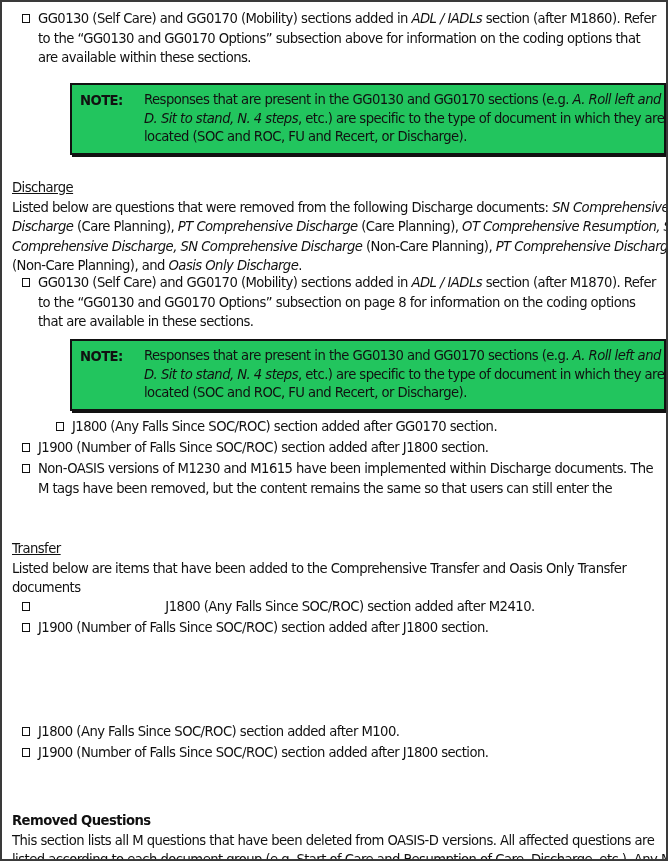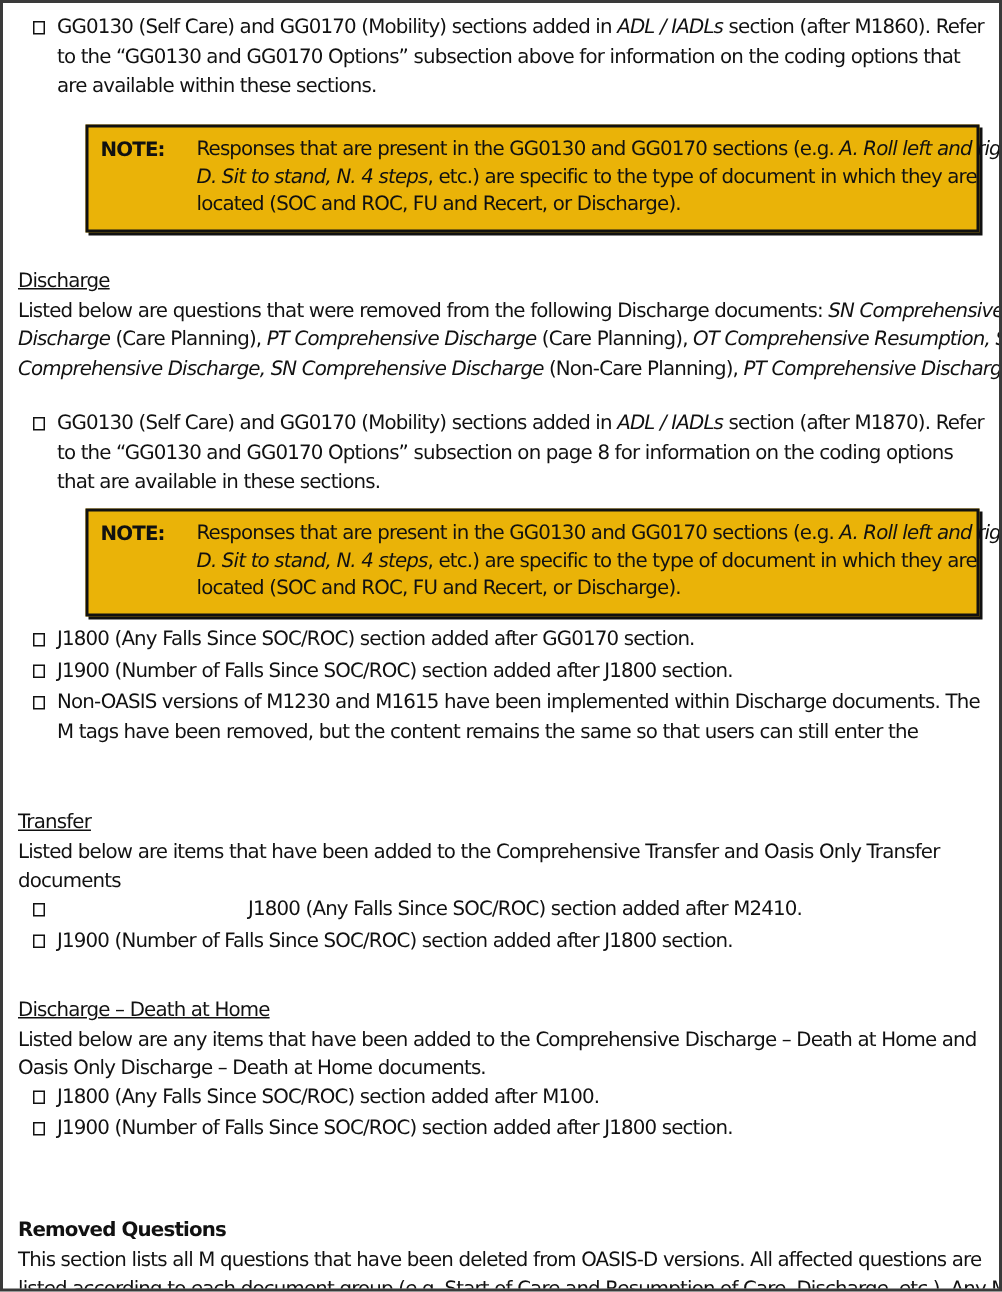--- a/index.html
+++ b/index.html
@@ -18,23 +18,23 @@
     }
     .block { position: absolute; left: 10px; right: 6px; }
     .line { line-height: 19.5px; white-space: nowrap; letter-spacing: -0.55px; }
     .bul { position: absolute; left: 20px; right: 4px; }
     .bul .box {
       position: absolute; left: 0; top: 5px;
       width: 8px; height: 9px; border: 1.4px solid #111; box-sizing: border-box;
     }
     .bul .txt { margin-left: 16px; }
     .note {
-      position: absolute; left: 55px; width: 596px;
+      position: absolute; left: 68px; width: 596px;
       border: 2px solid #111; box-shadow: 2px 2px 0 #111;
-      padding: 6px 4px 6px 8px; box-sizing: border-box; background: #eab308;
+      padding: 6px 4px 6px 8px; box-sizing: border-box; background: #22c55e;
     }
     .note .lbl { position: absolute; left: 8px; top: 6px; font-weight: bold; letter-spacing: -0.55px; line-height: 19px; }
     .note .ntxt { margin-left: 64px; }
     .note .line { line-height: 18.5px; }
     .heading-u { text-decoration: underline; }
     .heading-b { font-weight: bold; margin-top: 19px; }
     i { }
   </style>
 </head>
 <body>
@@ -58,20 +58,21 @@
         <div class="line">located (SOC and ROC, FU and Recert, or Discharge).</div>
       </div>
   </div>
 
   <div class="block" style="top:176px;">
     <div class="line heading-u">Discharge</div>
     <div>
         <div class="line">Listed below are questions that were removed from the following Discharge documents: <i>SN Comprehensive</i></div>
         <div class="line"><i>Discharge</i> (Care Planning), <i>PT Comprehensive Discharge</i> (Care Planning), <i>OT Comprehensive Resumption, ST</i></div>
         <div class="line"><i>Comprehensive Discharge, SN Comprehensive Discharge</i> (Non-Care Planning), <i>PT Comprehensive Discharge</i></div>
+        <div class="line">(Non-Care Planning), and <i>Oasis Only Discharge</i>.</div>
       </div>
   </div>
 
   <div class="bul" style="top:271px;">
     <span class="box"></span>
     <div class="txt">
         <div class="line">GG0130 (Self Care) and GG0170 (Mobility) sections added in <i>ADL / IADLs</i> section (after M1870). Refer</div>
         <div class="line">to the “GG0130 and GG0170 Options” subsection on page 8 for information on the coding options</div>
         <div class="line">that are available in these sections.</div>
       </div>
@@ -79,21 +80,21 @@
 
   <div class="note" style="top:337px;">
     <span class="lbl">NOTE:</span>
     <div class="ntxt">
         <div class="line">Responses that are present in the GG0130 and GG0170 sections (e.g. <i>A. Roll left and right,</i></div>
         <div class="line"><i>D. Sit to stand, N. 4 steps</i>, etc.) are specific to the type of document in which they are</div>
         <div class="line">located (SOC and ROC, FU and Recert, or Discharge).</div>
       </div>
   </div>
 
-  <div class="bul" style="top:415px;">
+  <div class="bul" style="top:415px;margin-left:34px;">
     <span class="box"></span>
     <div class="txt">
         <div class="line">J1800 (Any Falls Since SOC/ROC) section added after GG0170 section.</div>
       </div>
   </div>
   <div class="bul" style="top:436px;">
     <span class="box"></span>
     <div class="txt">
         <div class="line">J1900 (Number of Falls Since SOC/ROC) section added after J1800 section.</div>
       </div>
@@ -119,27 +120,20 @@
         <div class="line">J1800 (Any Falls Since SOC/ROC) section added after M2410.</div>
       </div>
   </div>
   <div class="bul" style="top:616px;">
     <span class="box"></span>
     <div class="txt">
         <div class="line">J1900 (Number of Falls Since SOC/ROC) section added after J1800 section.</div>
       </div>
   </div>
 
-  <div class="block" style="top:662px;">
-    <div class="line heading-u">Discharge – Death at Home</div>
-    <div>
-        <div class="line">Listed below are any items that have been added to the Comprehensive Discharge – Death at Home and</div>
-        <div class="line">Oasis Only Discharge – Death at Home documents.</div>
-      </div>
-  </div>
   <div class="bul" style="top:720px;">
     <span class="box"></span>
     <div class="txt">
         <div class="line">J1800 (Any Falls Since SOC/ROC) section added after M100.</div>
       </div>
   </div>
   <div class="bul" style="top:741px;">
     <span class="box"></span>
     <div class="txt">
         <div class="line">J1900 (Number of Falls Since SOC/ROC) section added after J1800 section.</div>

